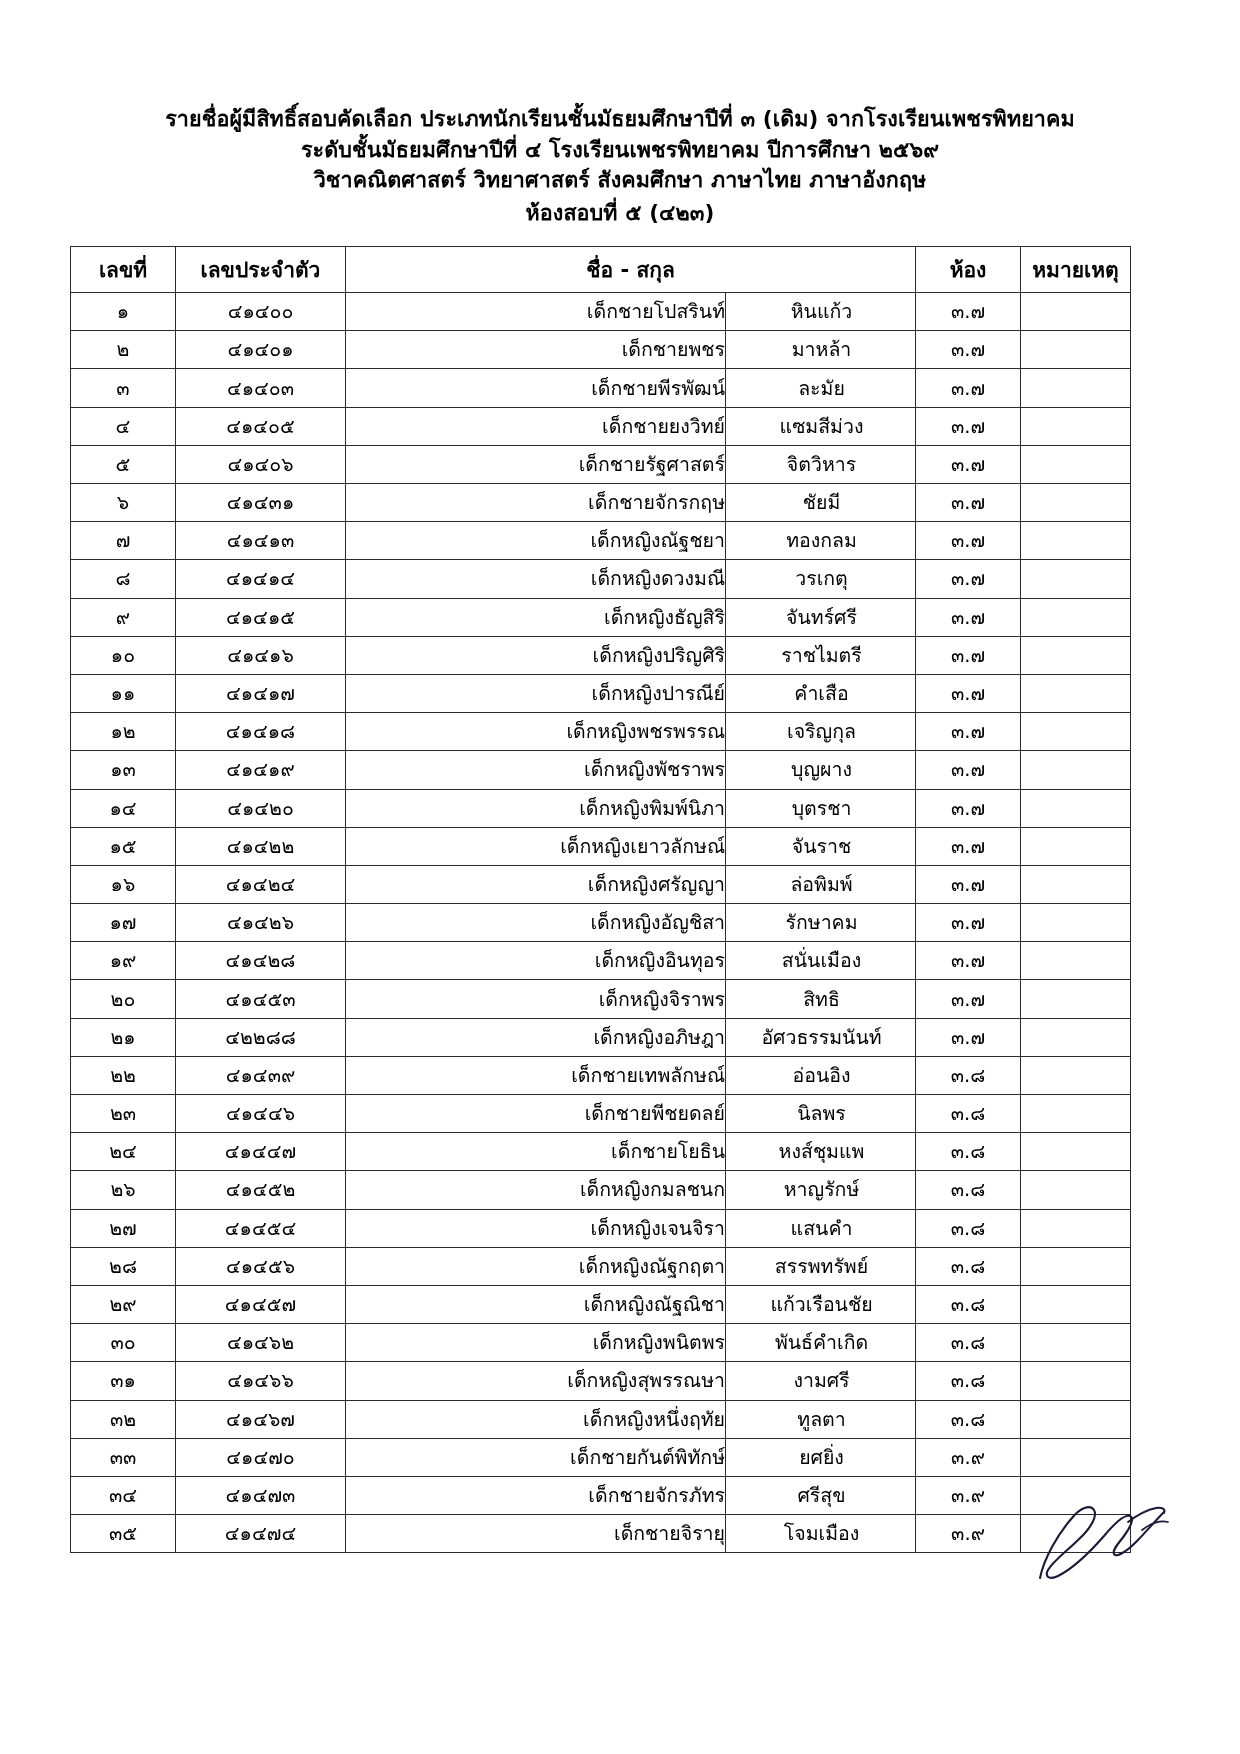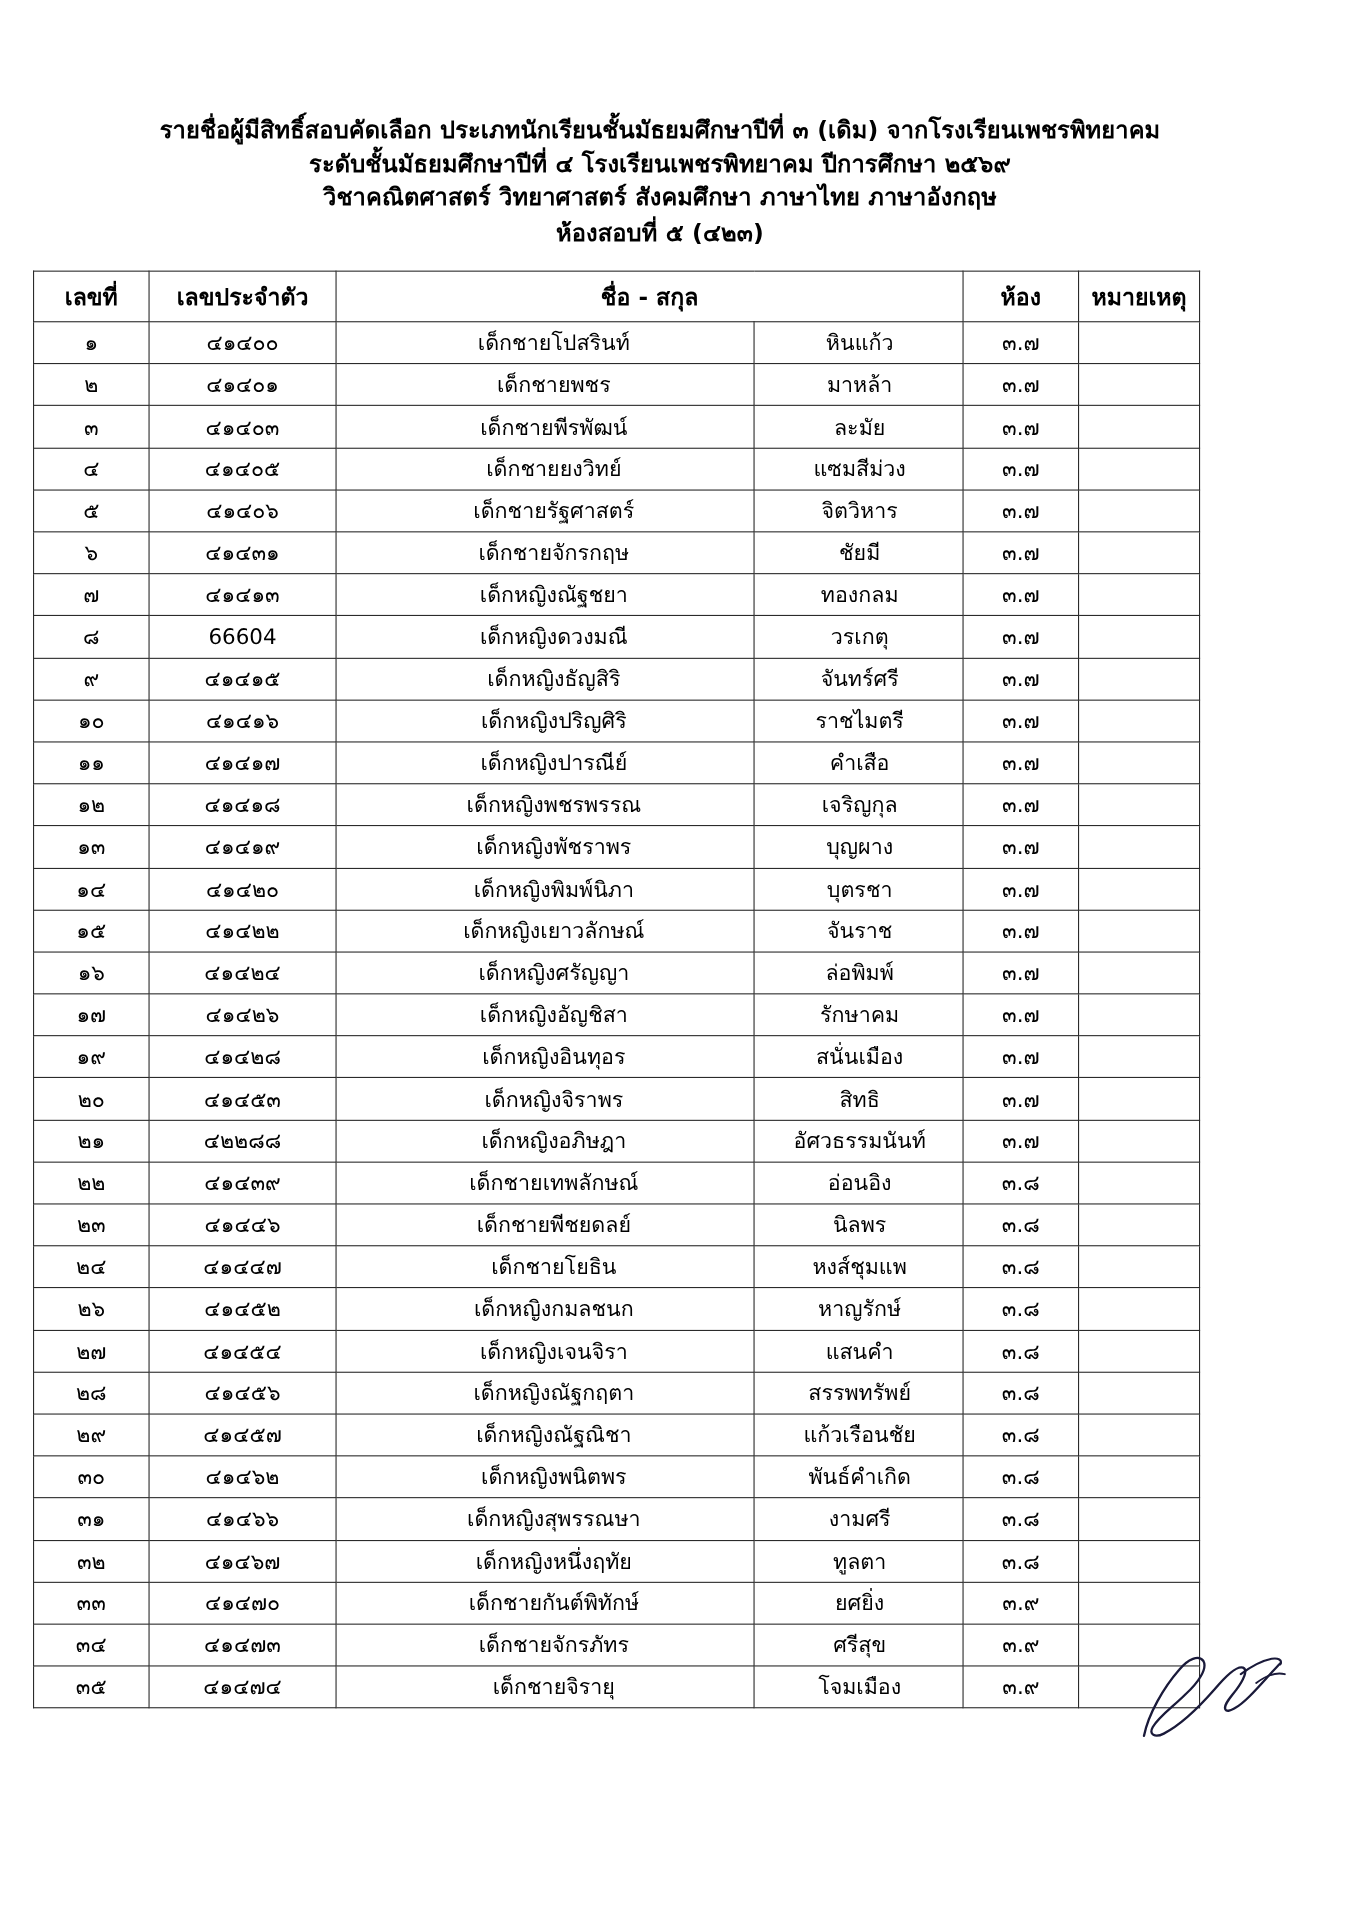--- a/index.html
+++ b/index.html
@@ -14,21 +14,21 @@
     height: 1754px;
     position: relative;
     font-family: "DejaVu Sans", "Liberation Sans", sans-serif;
     color: #000000;
     overflow: hidden;
   }
 
   .page {
     width: 1240px;
     height: 1754px;
-    padding: 104px 70px 0 30px;
+    padding: 104px 70px 0 70px;
     position: relative;
   }
 
   
   .heading {
     text-align: center;
     line-height: 1.42;
   }
   .heading .line {
     font-size: 21.5px;
@@ -68,21 +68,21 @@
   
   col.c-no     { width: 105px; }
   col.c-id     { width: 170px; }
   col.c-name   { width: 380px; }
   col.c-sur    { width: 190px; }
   col.c-room   { width: 105px; }
   col.c-remark { width: 110px; }
 
   .cell-center { text-align: center; }
   .cell-name {
-    text-align: center;
+    text-align: right;
     padding-left: 16px !important;
     white-space: nowrap;
   }
   .cell-sur {
     text-align: center;
     padding-left: 2px !important;
     white-space: nowrap;
   }
 
   
@@ -181,21 +181,21 @@
         <tr>
           <td class="cell-center">๗</td>
           <td class="cell-center">๔๑๔๑๓</td>
           <td class="cell-name">เด็กหญิงณัฐชยา</td>
           <td class="cell-sur">ทองกลม</td>
           <td class="cell-center">๓.๗</td>
           <td class="cell-center"></td>
         </tr>
         <tr>
           <td class="cell-center">๘</td>
-          <td class="cell-center">66604</td>
+          <td class="cell-center">๔๑๔๑๔</td>
           <td class="cell-name">เด็กหญิงดวงมณี</td>
           <td class="cell-sur">วรเกตุ</td>
           <td class="cell-center">๓.๗</td>
           <td class="cell-center"></td>
         </tr>
         <tr>
           <td class="cell-center">๙</td>
           <td class="cell-center">๔๑๔๑๕</td>
           <td class="cell-name">เด็กหญิงธัญสิริ</td>
           <td class="cell-sur">จันทร์ศรี</td>

